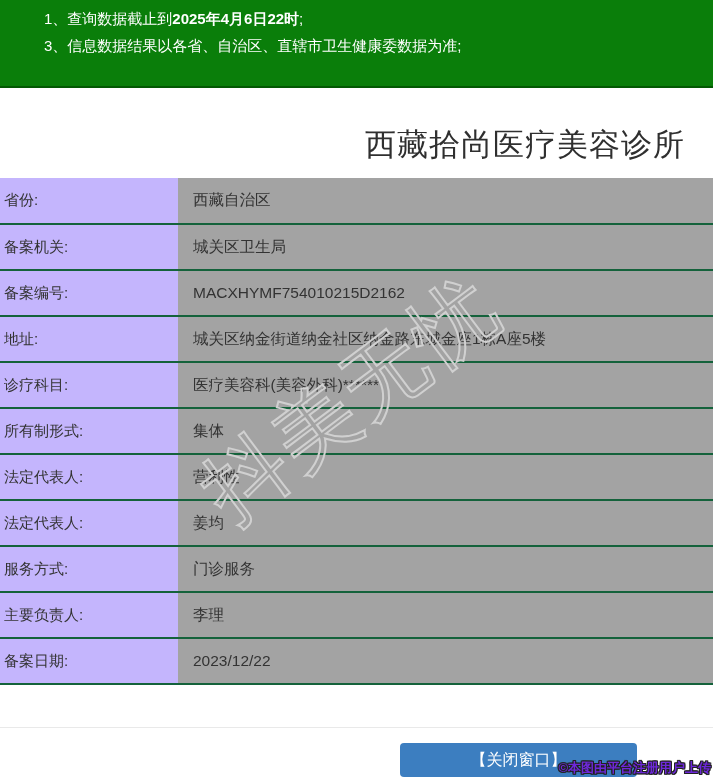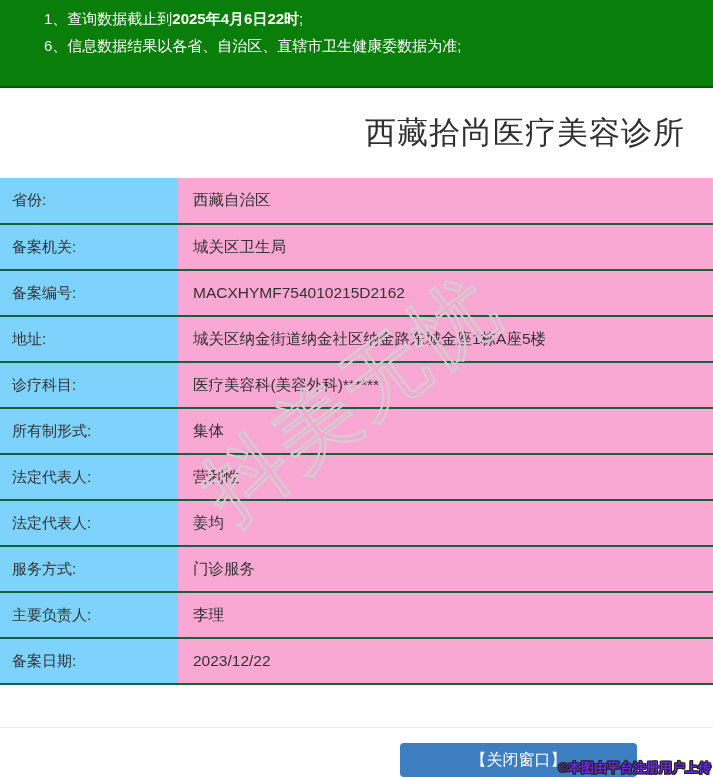--- a/index.html
+++ b/index.html
@@ -23,42 +23,42 @@
   .notice-line {
     font-size: 15px;
     line-height: 27px;
     white-space: nowrap;
     color: #ffffff;
   }
   .notice-line b { font-weight: 700; }
 
   
   .clinic-title {
-    position: absolute; top: 112px; right: 28px;
+    position: absolute; top: 124px; right: 28px;
     font-size: 31px; font-weight: 400; color: #2f2f2f;
     letter-spacing: 1px; white-space: nowrap;
   }
 
   
   .info-table {
     position: absolute; top: 178px; left: 0; width: 713px;
     border-collapse: collapse; table-layout: fixed;
   }
   .info-table tr { height: 46px; }
   .info-table td {
     border-bottom: 2px solid #14623b;
     vertical-align: middle;
     font-size: 15px; color: #333333;
     white-space: nowrap; overflow: hidden;
   }
   td.cell-label {
-    width: 178px; background: #7dd3fc; padding-left: 12px;
+    width: 178px; background: #c4b5fd; padding-left: 4px;
   }
   td.cell-value {
-    background: #f9a8d4; padding-left: 15px; font-size: 15.5px;
+    background: #a3a3a3; padding-left: 15px; font-size: 15.5px;
   }
 
   
   .watermark {
     position: absolute; left: 142px; top: 345px; width: 420px;
     font-size: 82px; font-weight: 400; text-align: center;
     letter-spacing: 4px; white-space: nowrap;
     color: transparent;
     -webkit-text-stroke: 2px #d0d0d0;
     transform: rotate(-37deg);
@@ -86,21 +86,21 @@
   }
 </style>
 </head>
 <body>
 
 <div class="page">
 
   <div class="banner" id="banner">
   <div class="notice-line"><span>1、查询数据截止到</span><b>2025年4月6日22时</b><span>;</span></div>
 
-  <div class="notice-line"><span>6、信息数据结果以各省、自治区、直辖市卫生健康委数据为准;</span><b></b><span></span></div>
+  <div class="notice-line"><span>3、信息数据结果以各省、自治区、直辖市卫生健康委数据为准;</span><b></b><span></span></div>
 
 </div>
 
   <div class="clinic-title">西藏拾尚医疗美容诊所</div>
 
   <table class="info-table">
     <tbody id="rows">
   <tr>
     <td class="cell-label">省份:</td>
     <td class="cell-value">西藏自治区</td>

